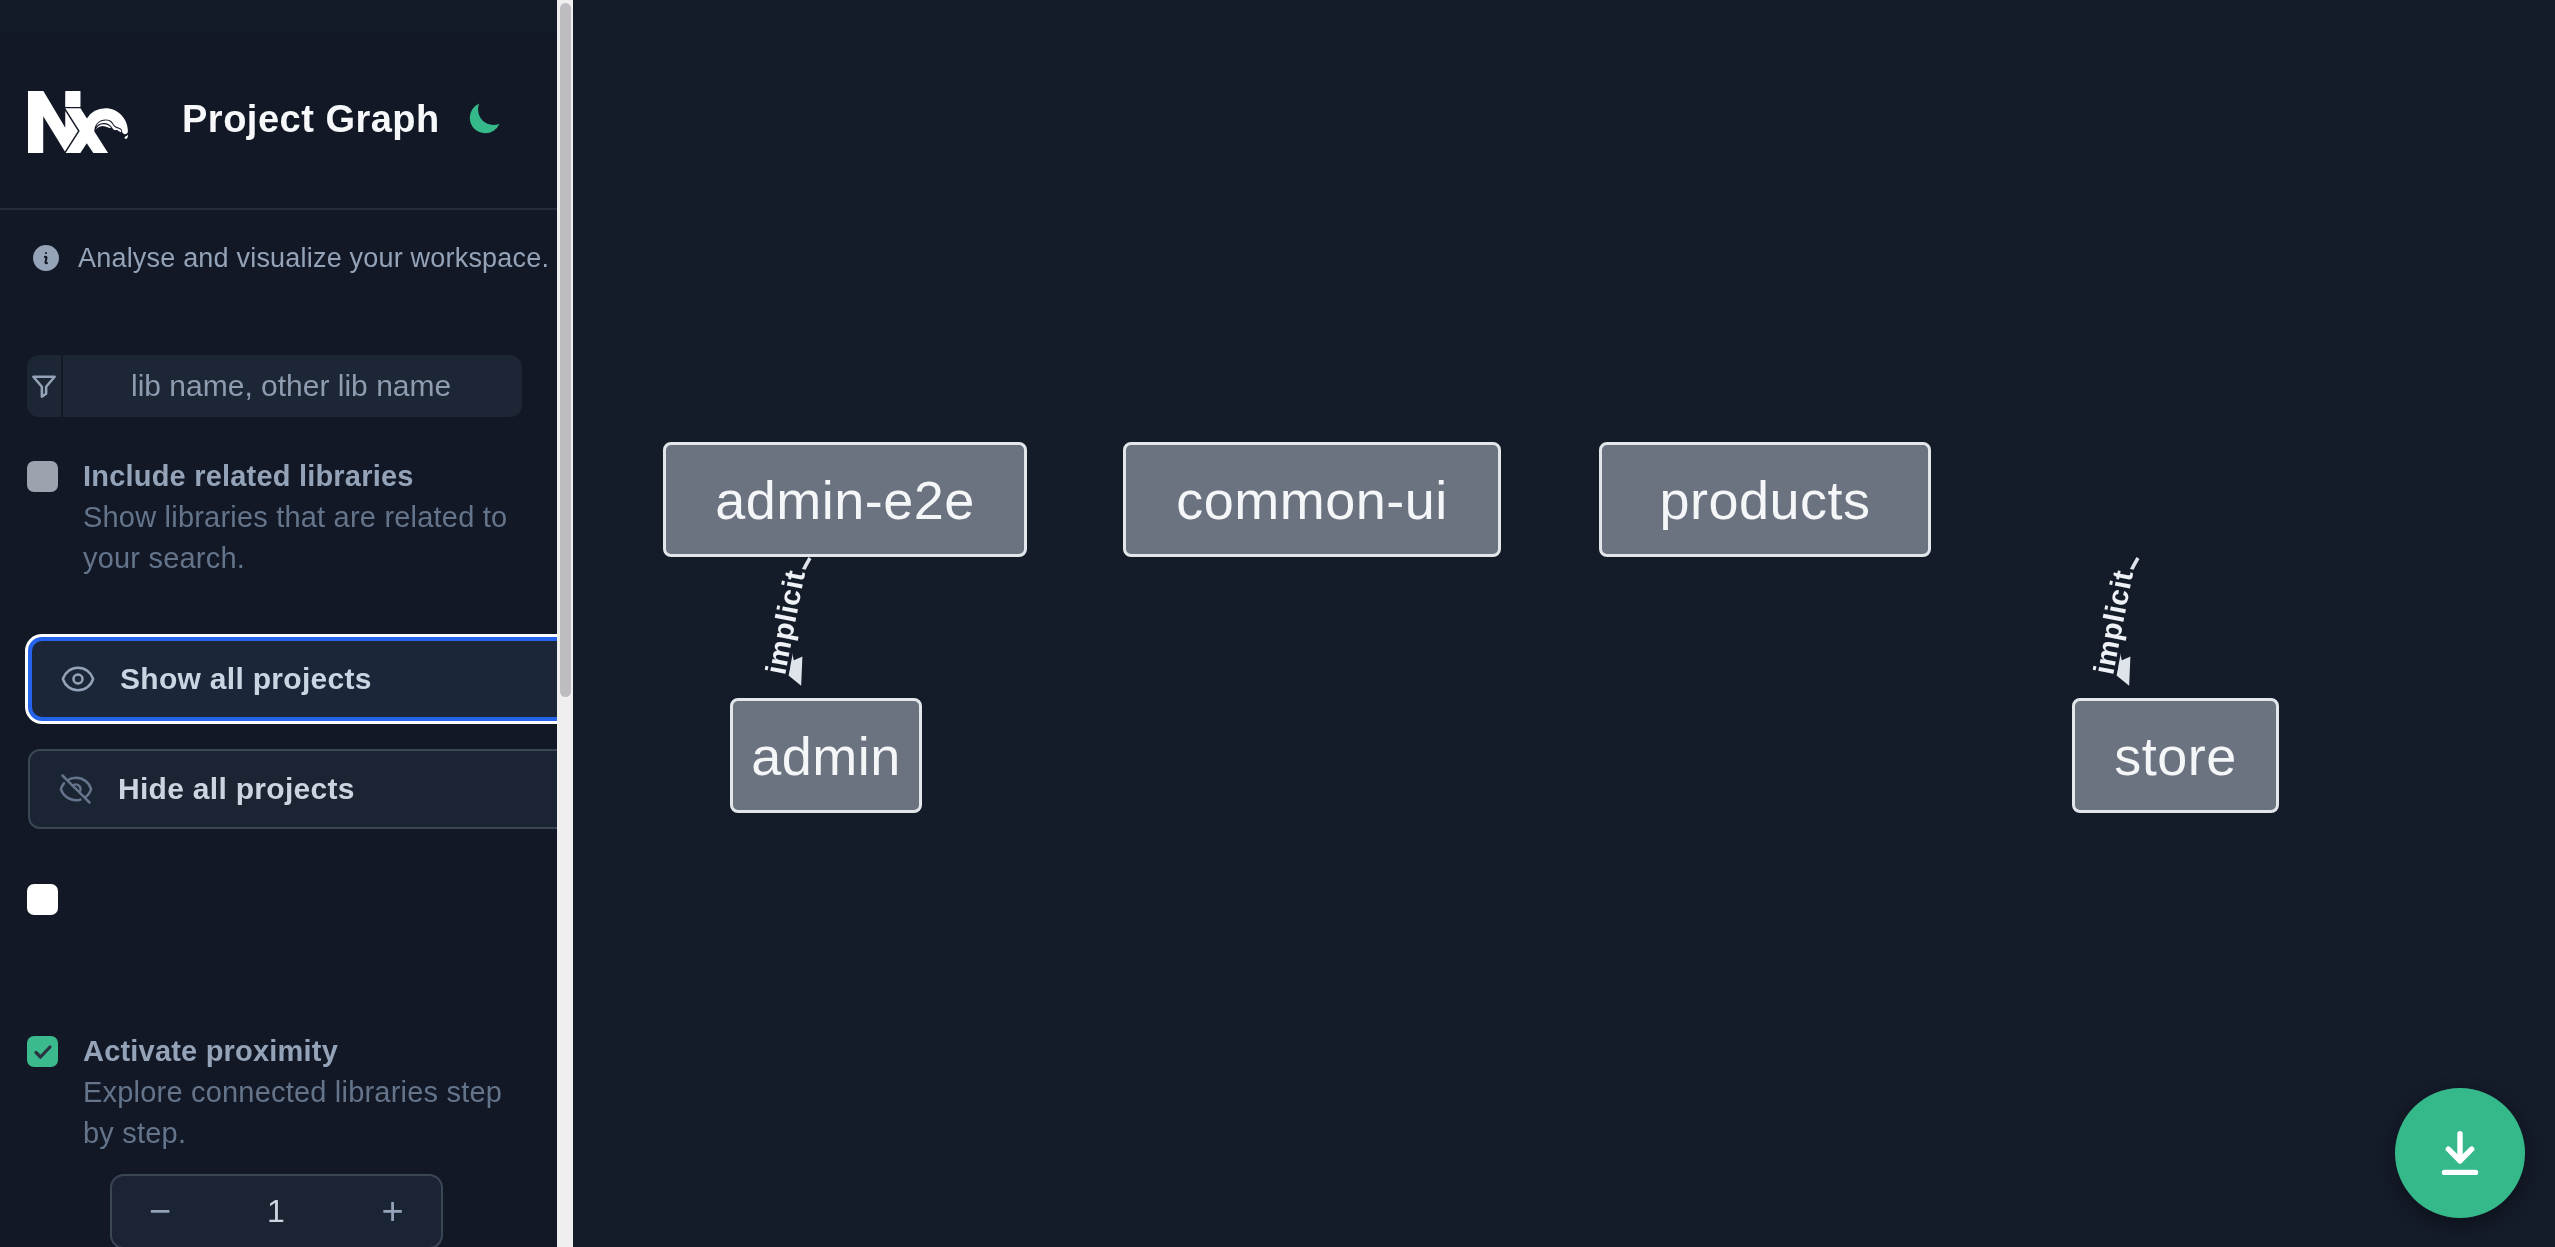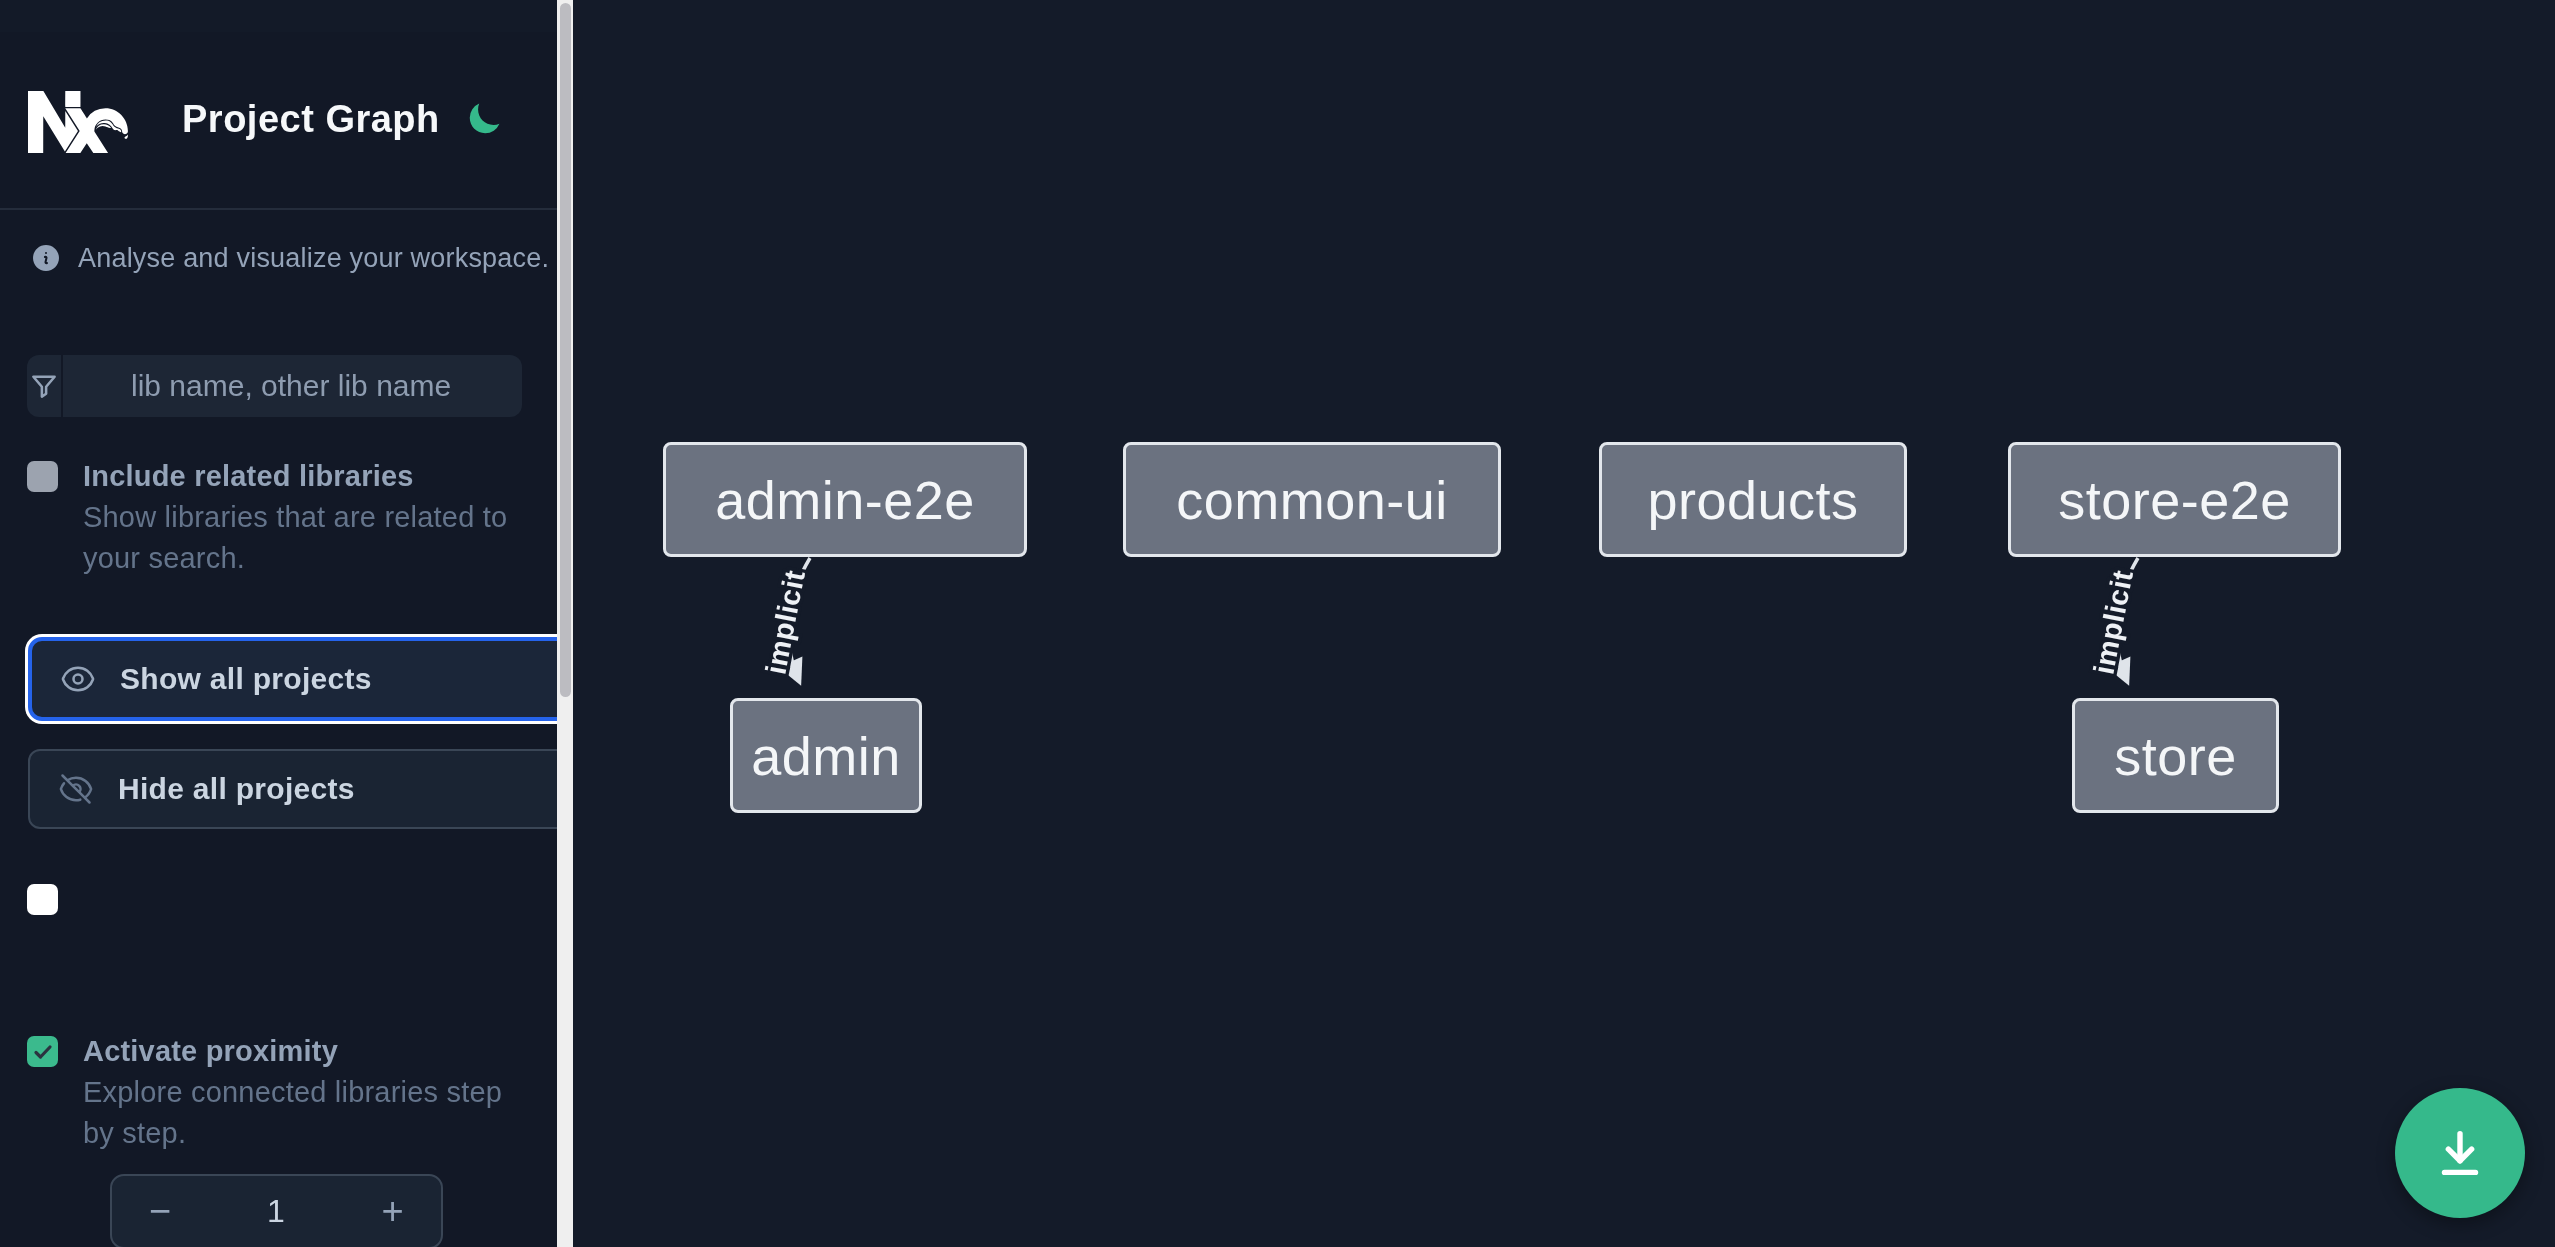--- a/index.html
+++ b/index.html
@@ -123,21 +123,21 @@
   }
   .node {
     position:absolute; height:115px;
     background:#6b7280; border:3px solid #e3e7ec; border-radius:8px;
     display:flex; align-items:center; justify-content:center;
     color:#f4f6f8; font-size:54px; letter-spacing:.5px;
     cursor:pointer;
   }
   .n-admin-e2e { left:90px;  top:442px; width:364px; }
   .n-common-ui { left:550px; top:442px; width:378px; }
-  .n-products  { left:1026px;top:442px; width:308px; }
+  .n-products  { left:1026px;top:442px; width:332px; }
   .n-store-e2e { left:1435px;top:442px; width:333px; }
   .n-admin     { left:157px; top:698px; width:192px; }
   .n-store     { left:1499px;top:698px; width:207px; }
 
   .fab {
     position:absolute; left:1822px; top:1088px; width:130px; height:130px;
     border-radius:50%; background:#35b98b; border:none; cursor:pointer;
     display:flex; align-items:center; justify-content:center;
     box-shadow:0 6px 18px rgba(0,0,0,.35);
   }
@@ -237,21 +237,20 @@
     </defs>
     <path d="M 237 558 C 214 596, 209 643, 226 681" fill="none" stroke="#dfe4ea" stroke-width="3.5" marker-end="url(#arrow)"></path>
     <path d="M 1565 558 C 1542 596, 1537 643, 1554 681" fill="none" stroke="#dfe4ea" stroke-width="3.5" marker-end="url(#arrow)"></path>
     <text class="edge-label" transform="translate(222,624) rotate(-79)" text-anchor="middle">implicit</text>
     <text class="edge-label" transform="translate(1550,624) rotate(-79)" text-anchor="middle">implicit</text>
   </svg>
 
   <div class="node n-admin-e2e">admin-e2e</div>
   <div class="node n-common-ui">common-ui</div>
   <div class="node n-products">products</div>
-  <div class="node n-store-e2e">store-e2e</div>
   <div class="node n-admin">admin</div>
   <div class="node n-store">store</div>
 
   <button class="fab">
     <svg viewBox="0 0 24 24" fill="none" stroke="#ffffff" stroke-width="2.1" stroke-linecap="round" stroke-linejoin="round">
       <path d="M12 4.5v10.5"></path>
       <path d="M7.5 10.5L12 15l4.5-4.5"></path>
       <path d="M6 19.5h12"></path>
     </svg>
   </button>

